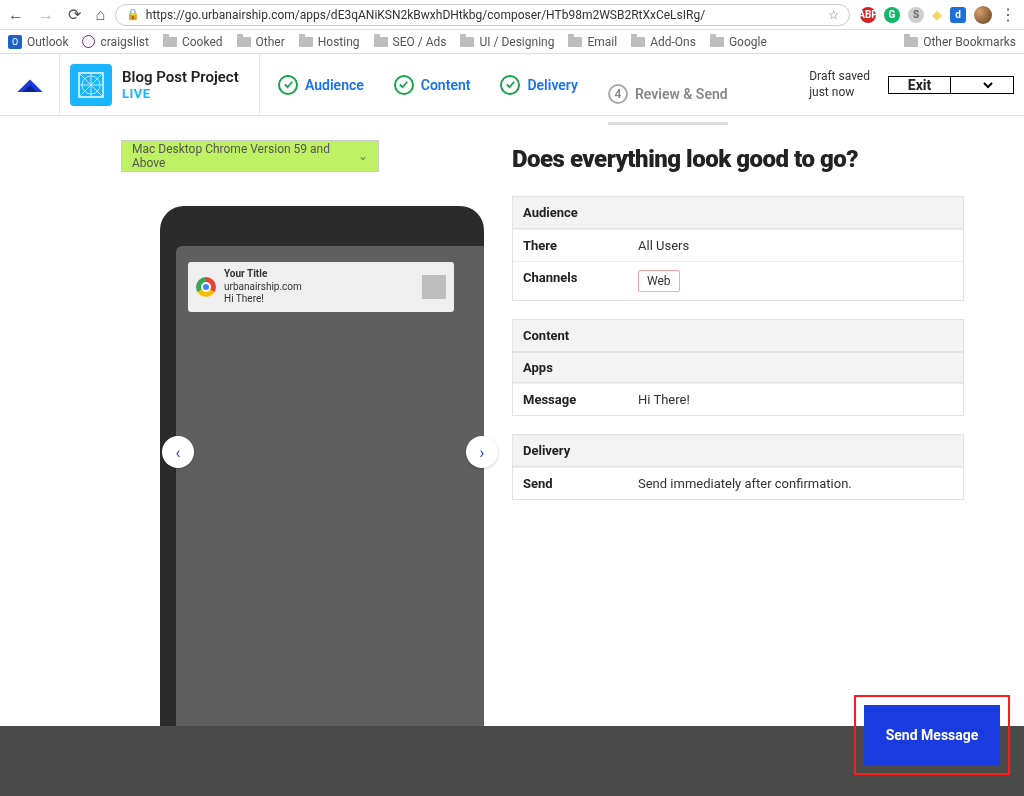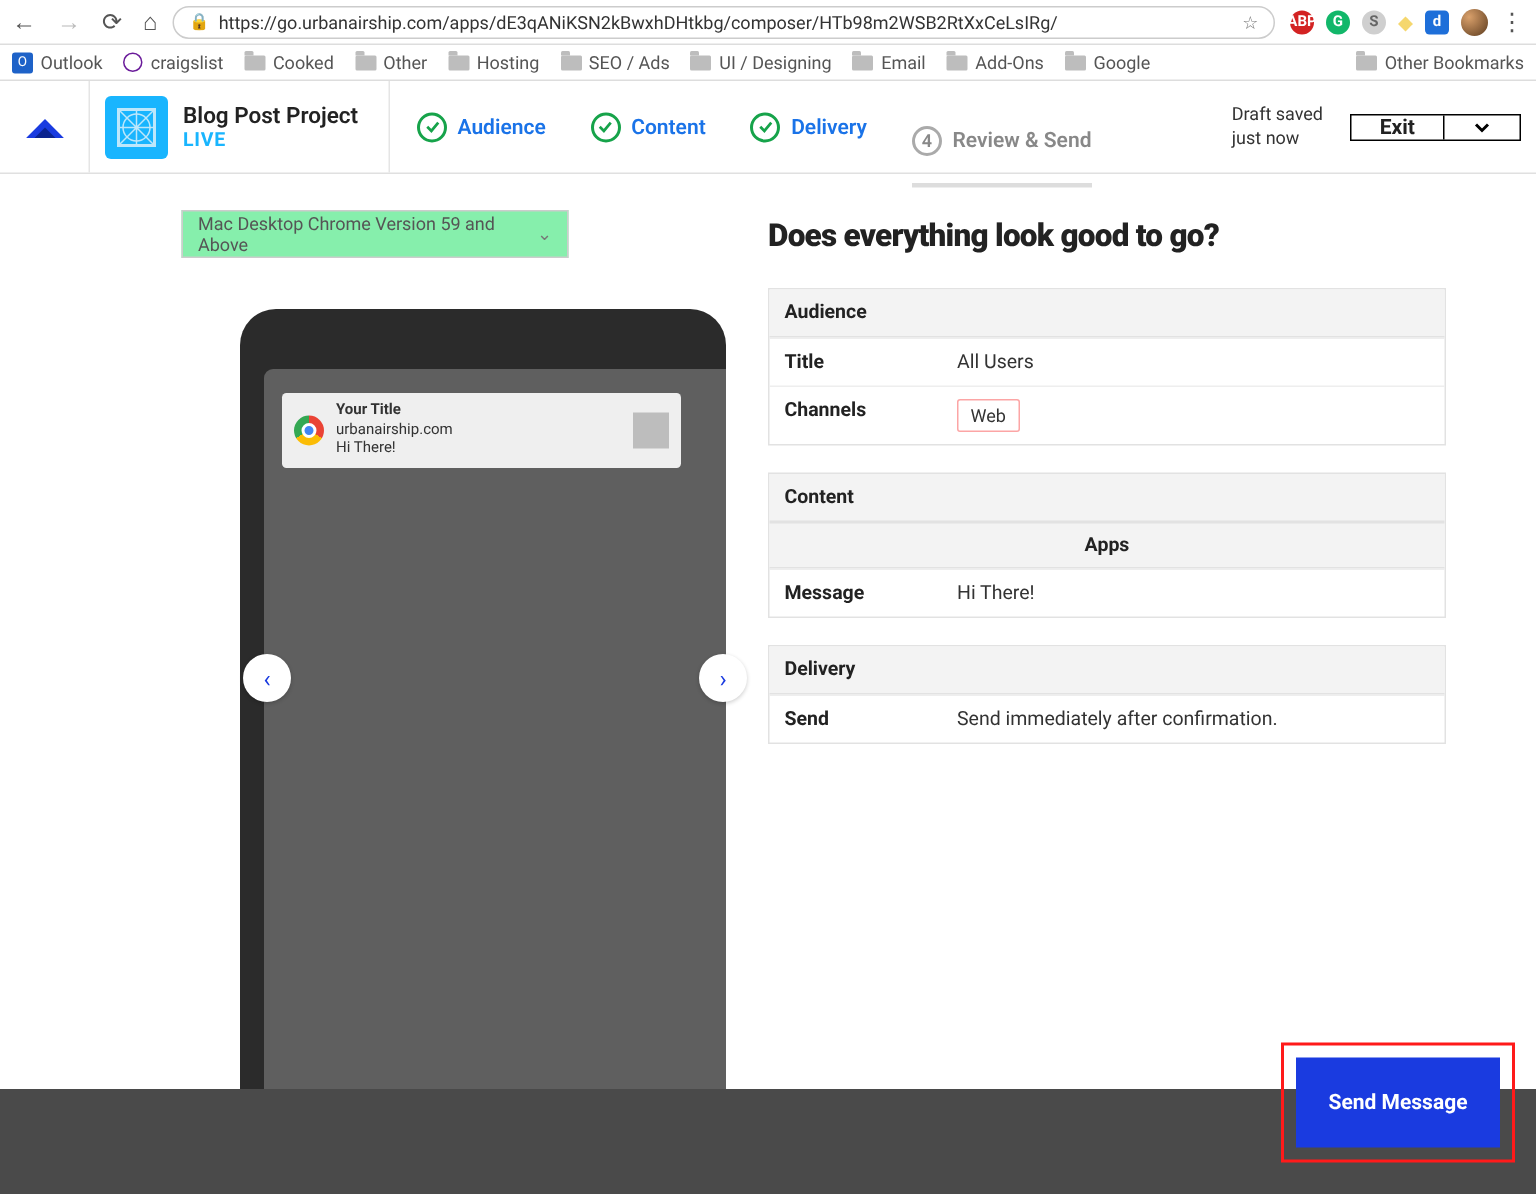--- a/index.html
+++ b/index.html
@@ -39,50 +39,50 @@
   .step { display:flex; align-items:center; gap:7px; font-size:14px; font-weight:600; cursor:pointer; }
   .step .sc { width:20px; height:20px; border-radius:50%; border:2px solid #16a34a; display:flex; align-items:center; justify-content:center; }
   .step .sc svg { width:11px; height:11px; }
   .step .lbl { color:#1a73e8; }
   .step.gray .sc { border-color:#aaa; }
   .step.gray .sc-num { color:#888; font-size:12px; font-weight:600; }
   .step.gray .lbl { color:#888; }
   .step.active { border-bottom:3px solid #ddd; padding-bottom:18px; margin-bottom:-21px; padding-top:18px; }
 
   .status-cell { padding:0 18px; font-size:12px; color:#333; line-height:1.3; text-align:left; border-right:none; }
-  .exit-cell { border:1px solid #000; display:flex; }
+  .exit-cell { border:1px solid #000; display:flex;gap:12px; }
   .exit-btn { width:62px; display:flex; align-items:center; justify-content:center; font-weight:700; font-size:14px; border-right:1px solid #000; cursor:pointer; }
   .exit-caret { width:50px; display:flex; align-items:center; justify-content:center; cursor:pointer; }
   .exit-wrap { display:flex; align-items:center; padding-right:10px; }
 
   
   .main { display:flex; position:absolute; top:116px; left:0; right:0; bottom:0; }
   .left-col { width:500px; position:relative; padding-top:24px; }
-  .preview-select { margin:0 auto; display:flex; align-items:center; justify-content:space-between; width:258px; height:32px; border:1px solid #ccc; background:#86efac; padding:0 10px; font-size:12px; color:#555; cursor:pointer; }
+  .preview-select { margin:0 auto; display:flex; align-items:center; justify-content:space-between; width:258px; height:32px; border:1px solid #ccc; background:#bef264; padding:0 10px; font-size:12px; color:#555; cursor:pointer; }
   .preview-select .car { color:#777; }
 
   .device { position:absolute; left:160px; top:90px; width:324px; height:590px; background:#2b2b2b; border-radius:24px 24px 0 0; }
   .screen { position:absolute; left:16px; top:40px; right:0; bottom:0; background:#5f5f5f; border-radius:6px 0 0 0; }
   .notif { position:absolute; left:12px; right:30px; top:16px; height:50px; background:#efefef; border-radius:3px; display:flex; align-items:center; padding:6px 8px; gap:8px; }
   .chrome-ico { width:20px; height:20px; border-radius:50%; background: conic-gradient(#ea4335 0 120deg,#fbbc05 120deg 240deg,#34a853 240deg 360deg); position:relative; }
   .chrome-ico::after { content:""; position:absolute; inset:5px; background:#4285f4; border:2px solid #fff; border-radius:50%; }
   .notif-txt { font-size:10px; line-height:1.25; color:#333; }
   .notif-txt .t1 { font-weight:700; }
   .notif-sq { width:24px; height:24px; background:#bdbdbd; margin-left:auto; }
 
   .nav-arrow { position:absolute; top:320px; width:32px; height:32px; background:#fff; border-radius:50%; display:flex; align-items:center; justify-content:center; color:#1a3be0; font-size:16px; box-shadow:0 1px 3px rgba(0,0,0,.2); cursor:pointer; }
   .nav-left { left:162px; }
   .nav-right { right:2px; }
 
   .right-col { flex:1; padding:30px 60px 0 12px; }
-  h1 { font-size:21px; font-weight:900; line-height:1.15; margin-bottom:22px; letter-spacing:-0.5px; }
+  h1 { font-size:24px; font-weight:900; line-height:1.15; margin-bottom:22px; letter-spacing:-0.5px; }
 
   .panel { border:1px solid #e2e2e2; margin-bottom:18px; font-size:13px; }
   .panel .ph { background:#f3f3f3; font-weight:700; padding:8px 10px; border-bottom:1px solid #e2e2e2; }
-  .panel .sub-ph { background:#f3f3f3; font-weight:700; padding:7px 10px; border-top:1px solid #e2e2e2; border-bottom:1px solid #e2e2e2;text-align:center; }
+  .panel .sub-ph { background:#f3f3f3; font-weight:700; padding:7px 10px; border-top:1px solid #e2e2e2; border-bottom:1px solid #e2e2e2; }
   .row { display:flex; padding:8px 10px; border-top:1px solid #eee; }
   .row:first-of-type { border-top:none; }
   .row .k { width:115px; font-weight:700; }
   .row .v { flex:1; color:#333; }
   .chip { display:inline-block; border:1px solid #fca5a5; padding:3px 8px; border-radius:2px; font-size:12px; }
 
   
   .bottom-bar { position:absolute; left:0; right:0; bottom:0; height:70px; background:#4a4a4a; }
   .send-wrap { position:absolute; right:14px; bottom:21px; border:2px solid #ff1a1a; padding:8px; }
   .send-btn { width:136px; height:60px; background:#1a3be0; color:#fff; font-weight:700; font-size:14px; display:flex; align-items:center; justify-content:center; cursor:pointer; }
@@ -259,21 +259,21 @@
         <span>›</span>
       </div>
   </div>
 
   <div class="right-col">
     <h1>Does everything look good to go?</h1>
 
     <div class="panel">
       <div class="ph">Audience</div>
       <div class="row">
-        <div class="k">Title</div>
+        <div class="k">There</div>
         <div class="v">All Users</div>
       </div>
       <div class="row">
         <div class="k">Channels</div>
         <div class="v"><span class="chip">Web</span></div>
       </div>
     </div>
 
     <div class="panel">
       <div class="ph">Content</div>

